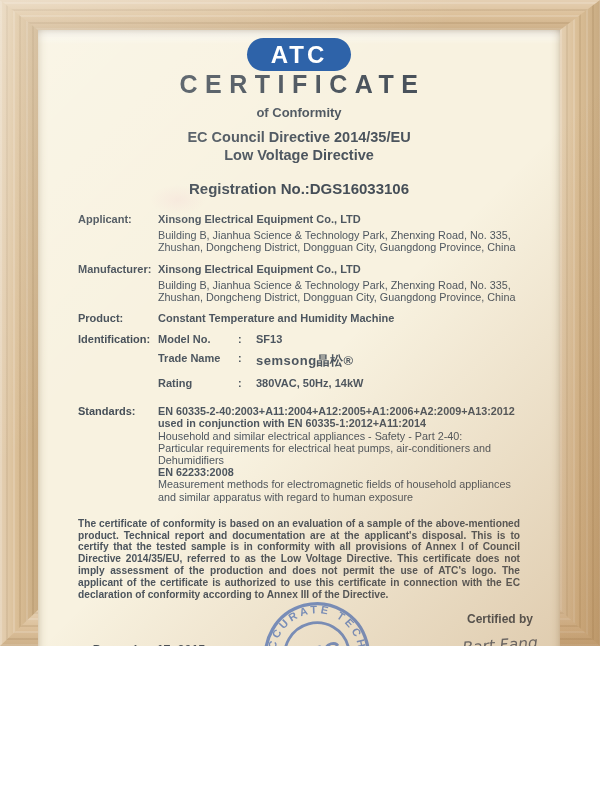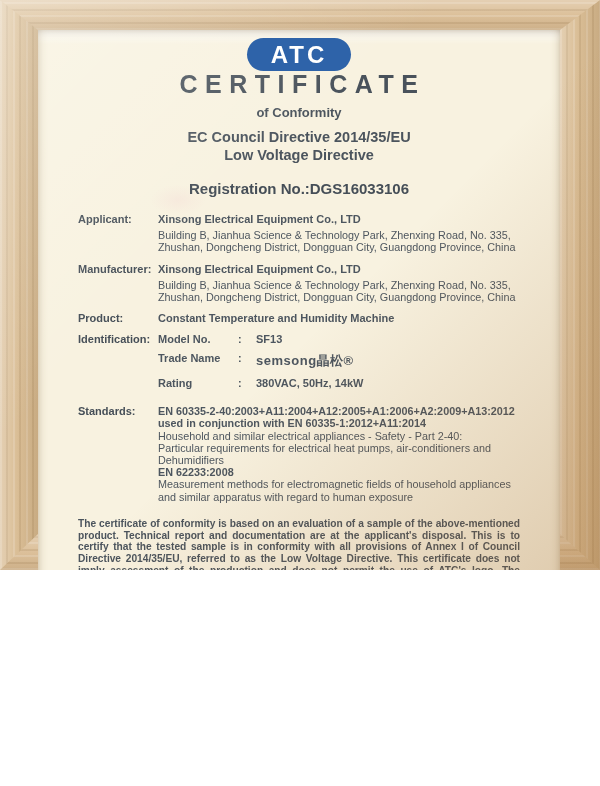--- a/index.html
+++ b/index.html
@@ -1,20 +1,20 @@
 <!DOCTYPE html>
 <html><head>
 <meta charset="utf-8">
 <style>
   * { margin:0; padding:0; box-sizing:border-box; }
   html,body { width:600px; height:786px; }
   body { font-family:"Liberation Sans","DejaVu Sans",sans-serif; background:#fff; }
 
   
-  .frame { position:relative; width:600px; height:570px; overflow:hidden; background:#d8bc92; }
+  .frame { position:relative; width:600px; height:646px; overflow:hidden; background:#d8bc92; }
   .wood { position:absolute; }
   .wood-v {
     background-color:#dabe96;
     background-image:
       linear-gradient(90deg, rgba(255,255,255,.28), rgba(0,0,0,0) 45%, rgba(120,85,40,.18)),
       repeating-linear-gradient(90deg, rgba(255,255,255,.16) 0 2px, rgba(0,0,0,0) 2px 6px, rgba(125,92,48,.14) 6px 8px, rgba(0,0,0,0) 8px 13px);
   }
   .wood-h {
     background-color:#dcc09a;
     background-image:

